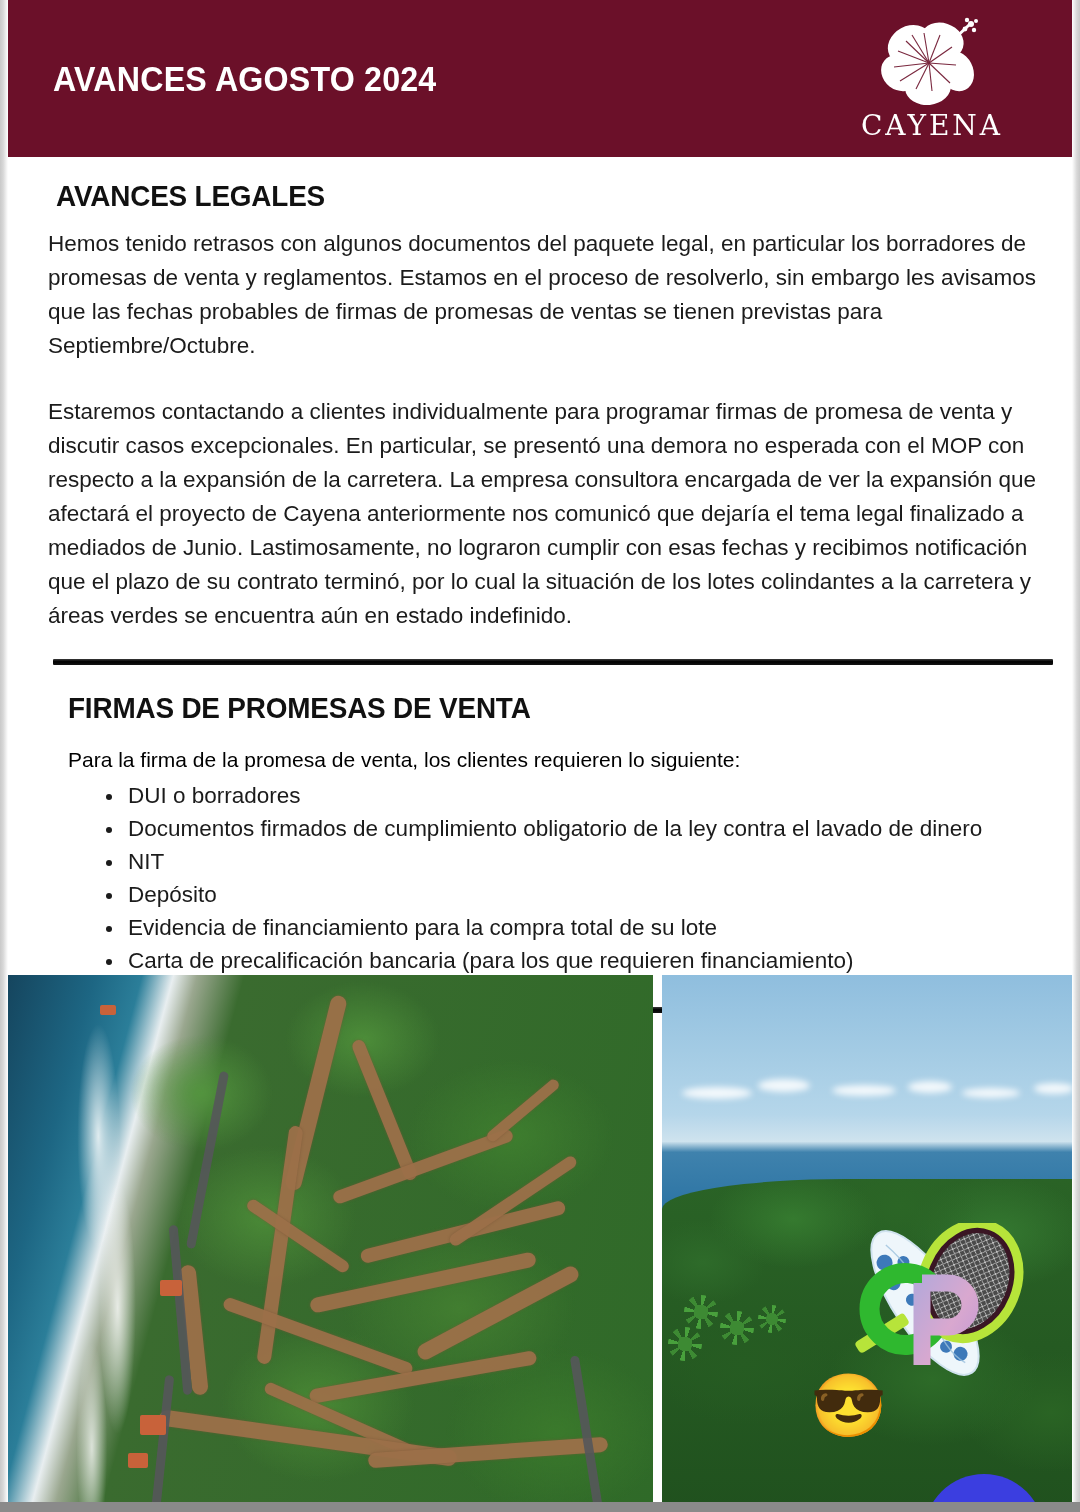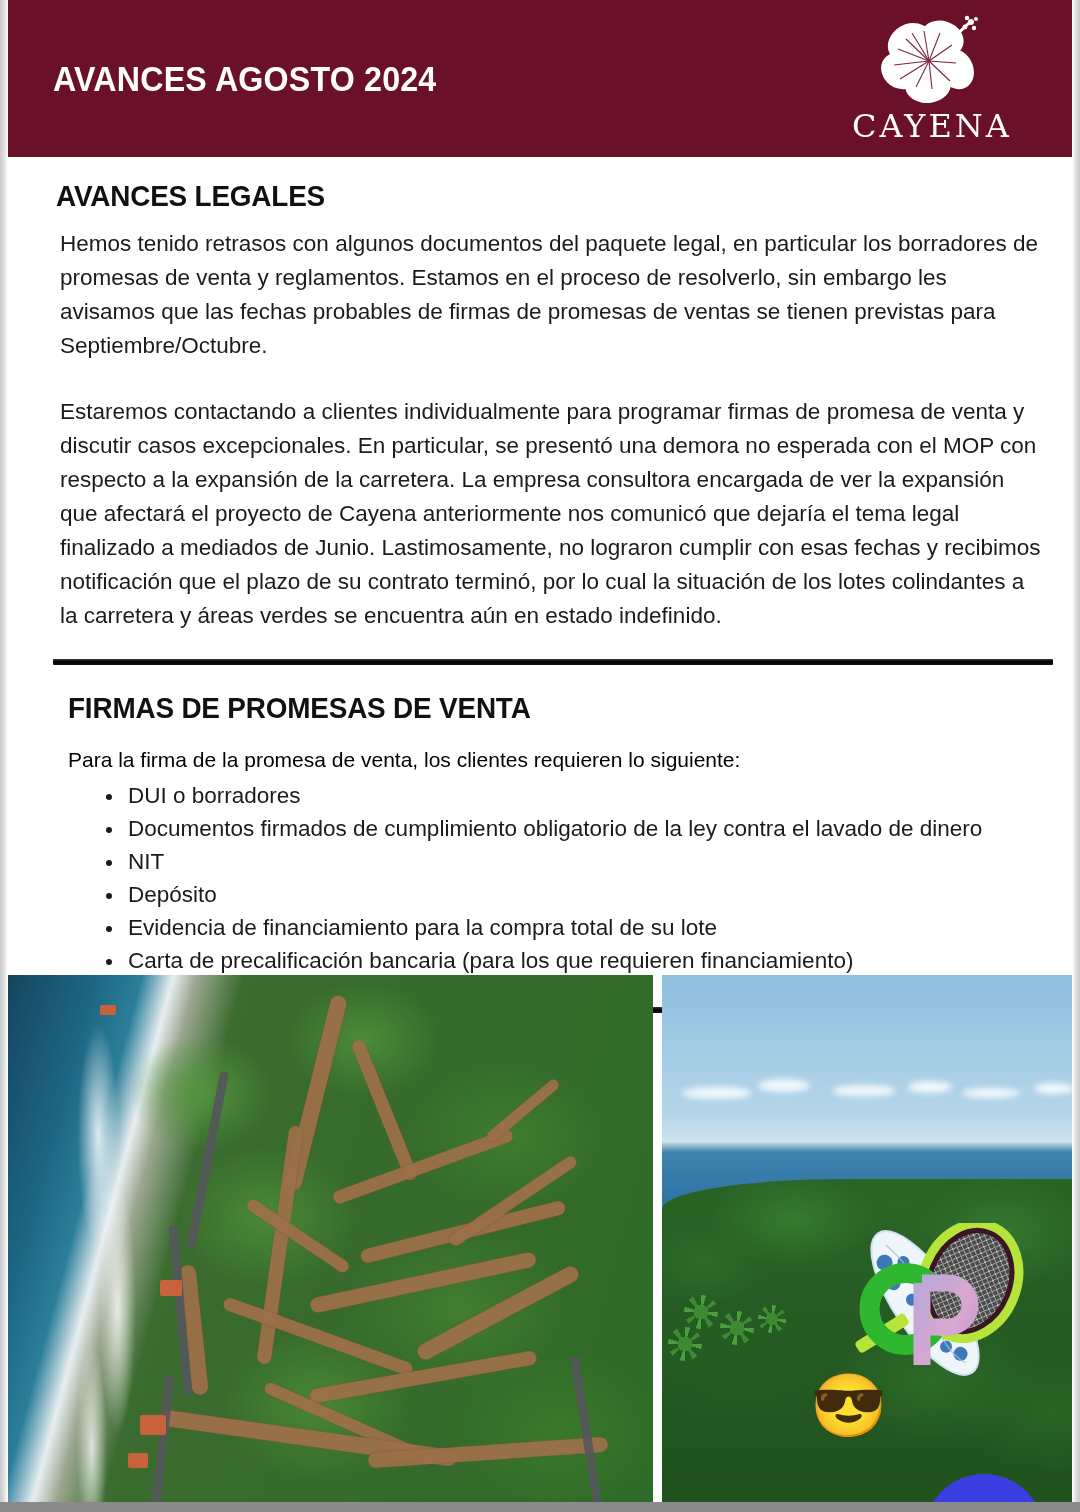--- a/index.html
+++ b/index.html
@@ -69,21 +69,21 @@
     margin-right: 60px;
     display: flex;
     flex-direction: column;
     align-items: center;
     justify-content: center;
     width: 160px;
   }
   .brand-logo svg { display: block; }
   .brand-wordmark {
     color: #ffffff;
-    font-size: 32px;
+    font-size: 28px;
     letter-spacing: 3px;
     font-family: "DejaVu Serif", serif;
     margin-top: 2px;
     white-space: nowrap;
   }
 
   
   .content {
     position: absolute;
     left: 8px; right: 8px;
@@ -104,21 +104,21 @@
   }
   .section-heading.second {
     margin-left: 20px;
     margin-top: 26px;
     margin-bottom: 18px;
   }
   .para {
     font-size: 22.5px;
     line-height: 34px;
     color: #1b1b1b;
-    margin: 0 0 12px 12px;
+    margin: 0 0 12px 0;
     text-align: left;
   }
   .para.spaced { margin-top: 32px; }
 
   .rule {
     height: 6px;
     background: linear-gradient(to bottom, #3a3a3a 0%, #000000 45%, #141414 100%);
     margin: 26px 19px 0 45px;
     border-radius: 1px;
   }

